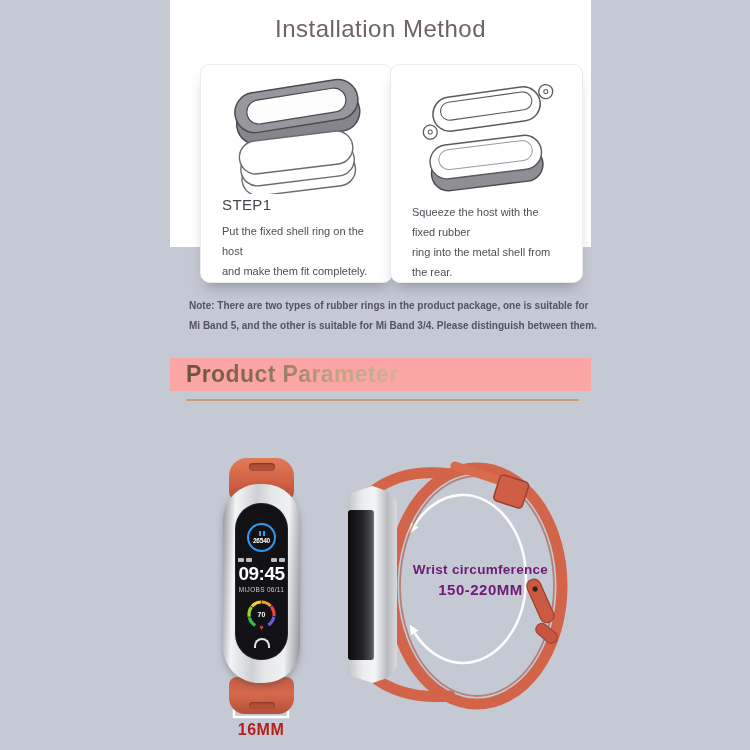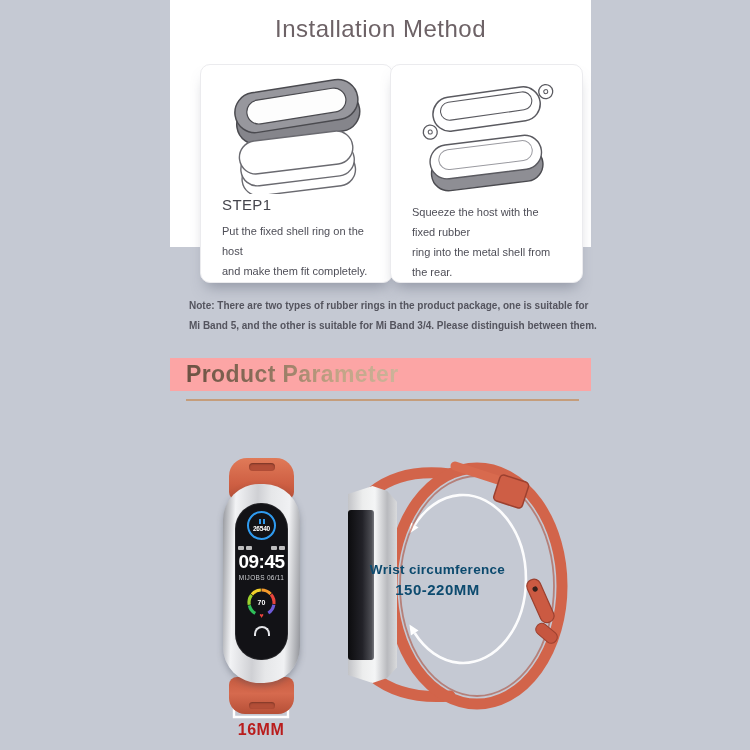--- a/index.html
+++ b/index.html
@@ -47,21 +47,21 @@
       border-radius:8px 8px 16px 16px;
       background:linear-gradient(180deg,#c65b40 0%,#d66a4e 45%,#b64f37 100%); }
   .strap-bottom .notch { position:absolute; left:50%; bottom:5px; transform:translateX(-50%);
       width:26px; height:7px; border-radius:4px; background:#b34e37;
       box-shadow:inset 0 1px 2px rgba(0,0,0,.3); }
   .watch-case { position:absolute; left:0; top:26px; width:77px; height:199px; border-radius:36px;
       background:linear-gradient(92deg,#93959b 0%,#f2f3f5 16%,#cfd0d4 42%,#e6e7e9 58%,#f0f1f3 80%,#8e9096 100%);
       box-shadow:0 3px 6px rgba(60,65,80,.35); }
   .watch-screen { position:absolute; left:12px; top:45px; width:53px; height:157px; border-radius:26px;
       background:#121216; overflow:hidden; display:flex; flex-direction:column; align-items:center;
-      box-shadow:inset 0 0 0 1px rgba(255,255,255,.08); }
+      box-shadow:inset 0 0 0 1px rgba(255,255,255,.08);justify-content:center; }
   .steps-ring { margin-top:8px; width:29px; height:29px; border:2.5px solid #2f9bf0; border-radius:50%;
       display:flex; flex-direction:column; align-items:center; justify-content:center; }
   .pause-icon { display:flex; gap:2px; margin-bottom:1px; }
   .pause-icon i { display:block; width:2px; height:5px; background:#2f9bf0; }
   .steps-count { font-size:6.5px; font-weight:bold; color:#fff; letter-spacing:-.2px; }
   .status-row { margin-top:6px; width:47px; display:flex; justify-content:space-between; }
   .status-row .grp { display:flex; gap:2px; }
   .status-row .blk { display:block; width:6px; height:4px; border-radius:1px; background:rgba(255,255,255,.72); }
   .time-display { margin-top:1px; font-size:19px; font-weight:bold; color:#ffffff; letter-spacing:-.5px; }
   .brand-date { margin-top:1px; font-size:6.5px; color:#cdced2; letter-spacing:.3px; }
@@ -70,21 +70,21 @@
       border-radius:8px 8px 0 0; }
 
   
   .side-case { position:absolute; left:348px; top:486px; width:49px; height:197px; z-index:2;
       background:linear-gradient(90deg,#c2c3c7 0%,#eceded 30%,#f4f5f6 55%,#b9babe 80%,#d9dadc 100%);
       clip-path:polygon(0 4%,50% 0,80% 2.5%,100% 8%,100% 92%,80% 97.5%,50% 100%,0 96%); }
   .side-screen-edge { position:absolute; left:0; top:24px; width:26px; height:150px; border-radius:3px;
       background:linear-gradient(90deg,#0c0c0e 0%,#222228 55%,#4c4d53 90%,#77787e 100%); }
 
   
-  .wrist-text { position:absolute; left:355px; top:562px; width:165px; text-align:center; z-index:3; color:#0c4a6e; }
+  .wrist-text { position:absolute; left:398px; top:562px; width:165px; text-align:center; z-index:3; color:#701a75; }
   .wrist-label { font-size:13.5px; font-weight:bold; letter-spacing:.3px; }
   .wrist-range { margin-top:4px; font-size:15px; font-weight:bold; letter-spacing:.5px; }
   .width-label { position:absolute; left:226px; top:721px; width:70px; text-align:center;
       font-size:16px; font-weight:bold; color:#b91c1c; z-index:3; letter-spacing:.5px; }
 </style>
 </head>
 <body>
 
 <div class="page">
 

